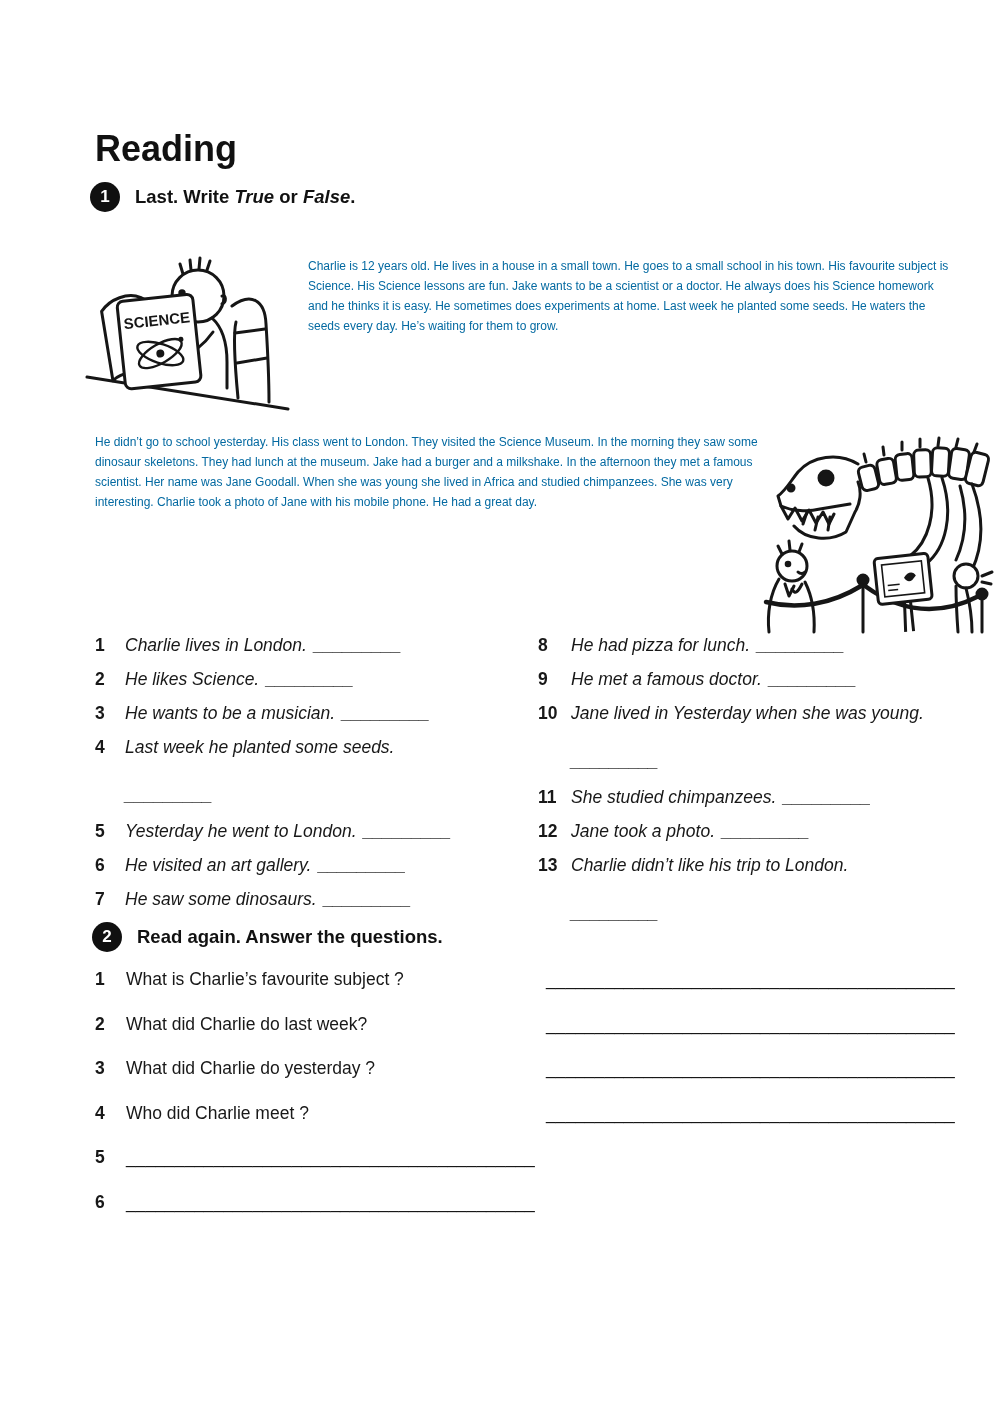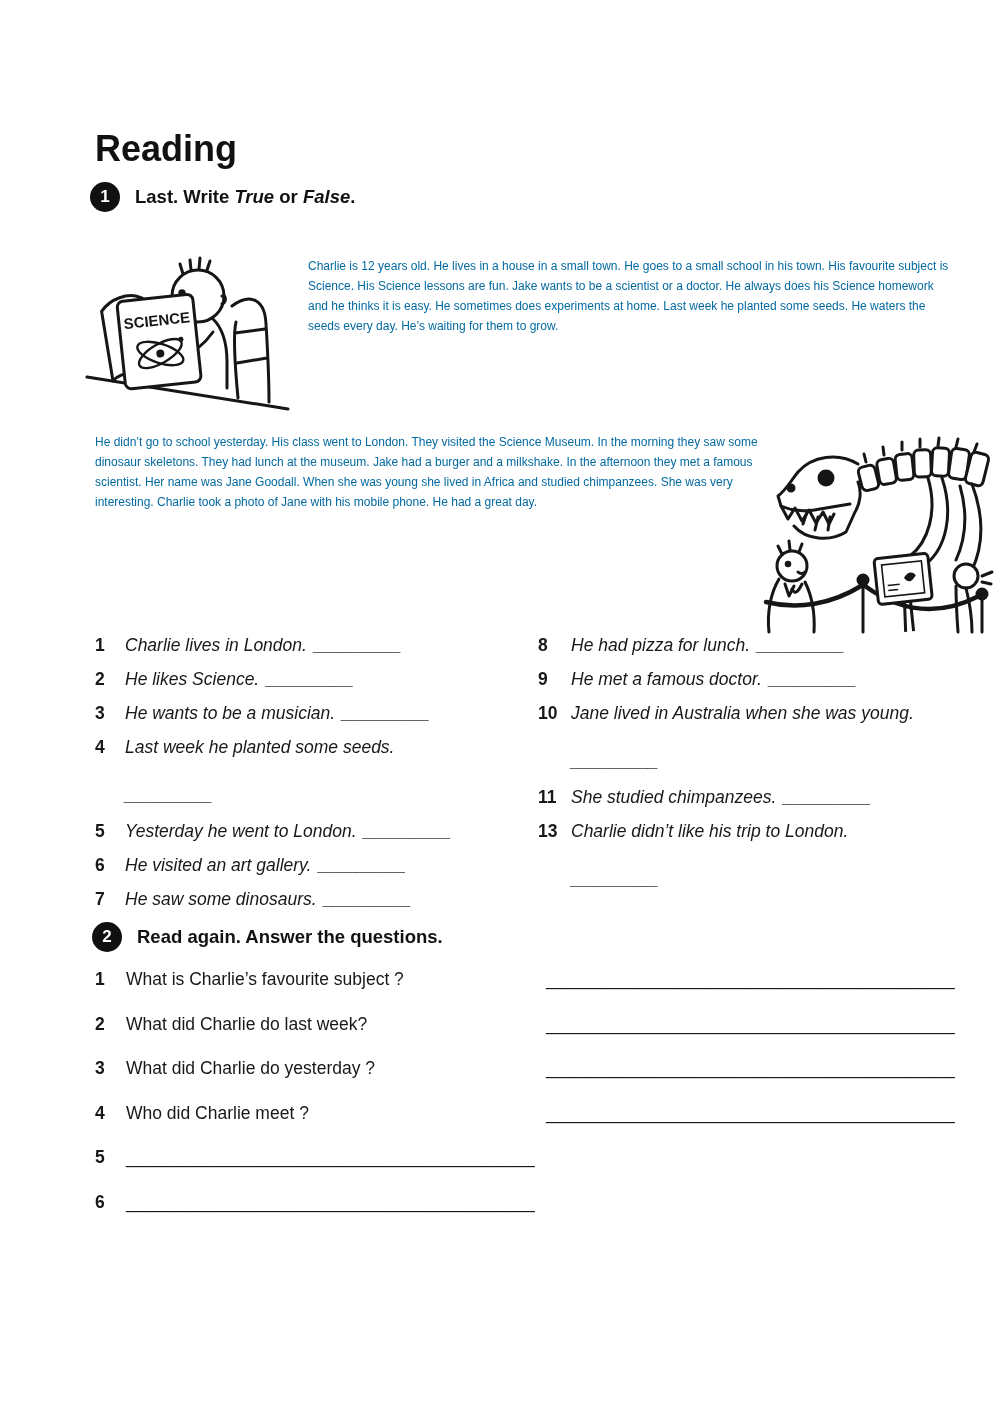--- a/index.html
+++ b/index.html
@@ -176,25 +176,29 @@
   <div class="tf-row">
     <span class="tf-num">8</span>
     <span class="tf-body"><span>He had pizza for lunch.</span><span class="tf-blank inline">_________</span></span>
   </div>
   <div class="tf-row">
     <span class="tf-num">9</span>
     <span class="tf-body"><span>He met a famous doctor.</span><span class="tf-blank inline">_________</span></span>
   </div>
   <div class="tf-row">
     <span class="tf-num">10</span>
-    <span class="tf-body"><span>Jane lived in Australia when she was young.</span><span class="tf-blank block">_________</span></span>
+    <span class="tf-body"><span>Jane lived in Yesterday when she was young.</span><span class="tf-blank block">_________</span></span>
   </div>
   <div class="tf-row">
     <span class="tf-num">11</span>
     <span class="tf-body"><span>She studied chimpanzees.</span><span class="tf-blank inline">_________</span></span>
+  </div>
+  <div class="tf-row">
+    <span class="tf-num">12</span>
+    <span class="tf-body"><span>Jane took a photo.</span><span class="tf-blank inline">_________</span></span>
   </div>
   <div class="tf-row">
     <span class="tf-num">13</span>
     <span class="tf-body"><span>Charlie didn’t like his trip to London.</span><span class="tf-blank block">_________</span></span>
   </div>
 </div>
 
 <div class="sec-header" style="left:92px;top:922px;">
   <span class="badge">2</span>
   <span class="sec-label">Read again. Answer the questions.</span>

